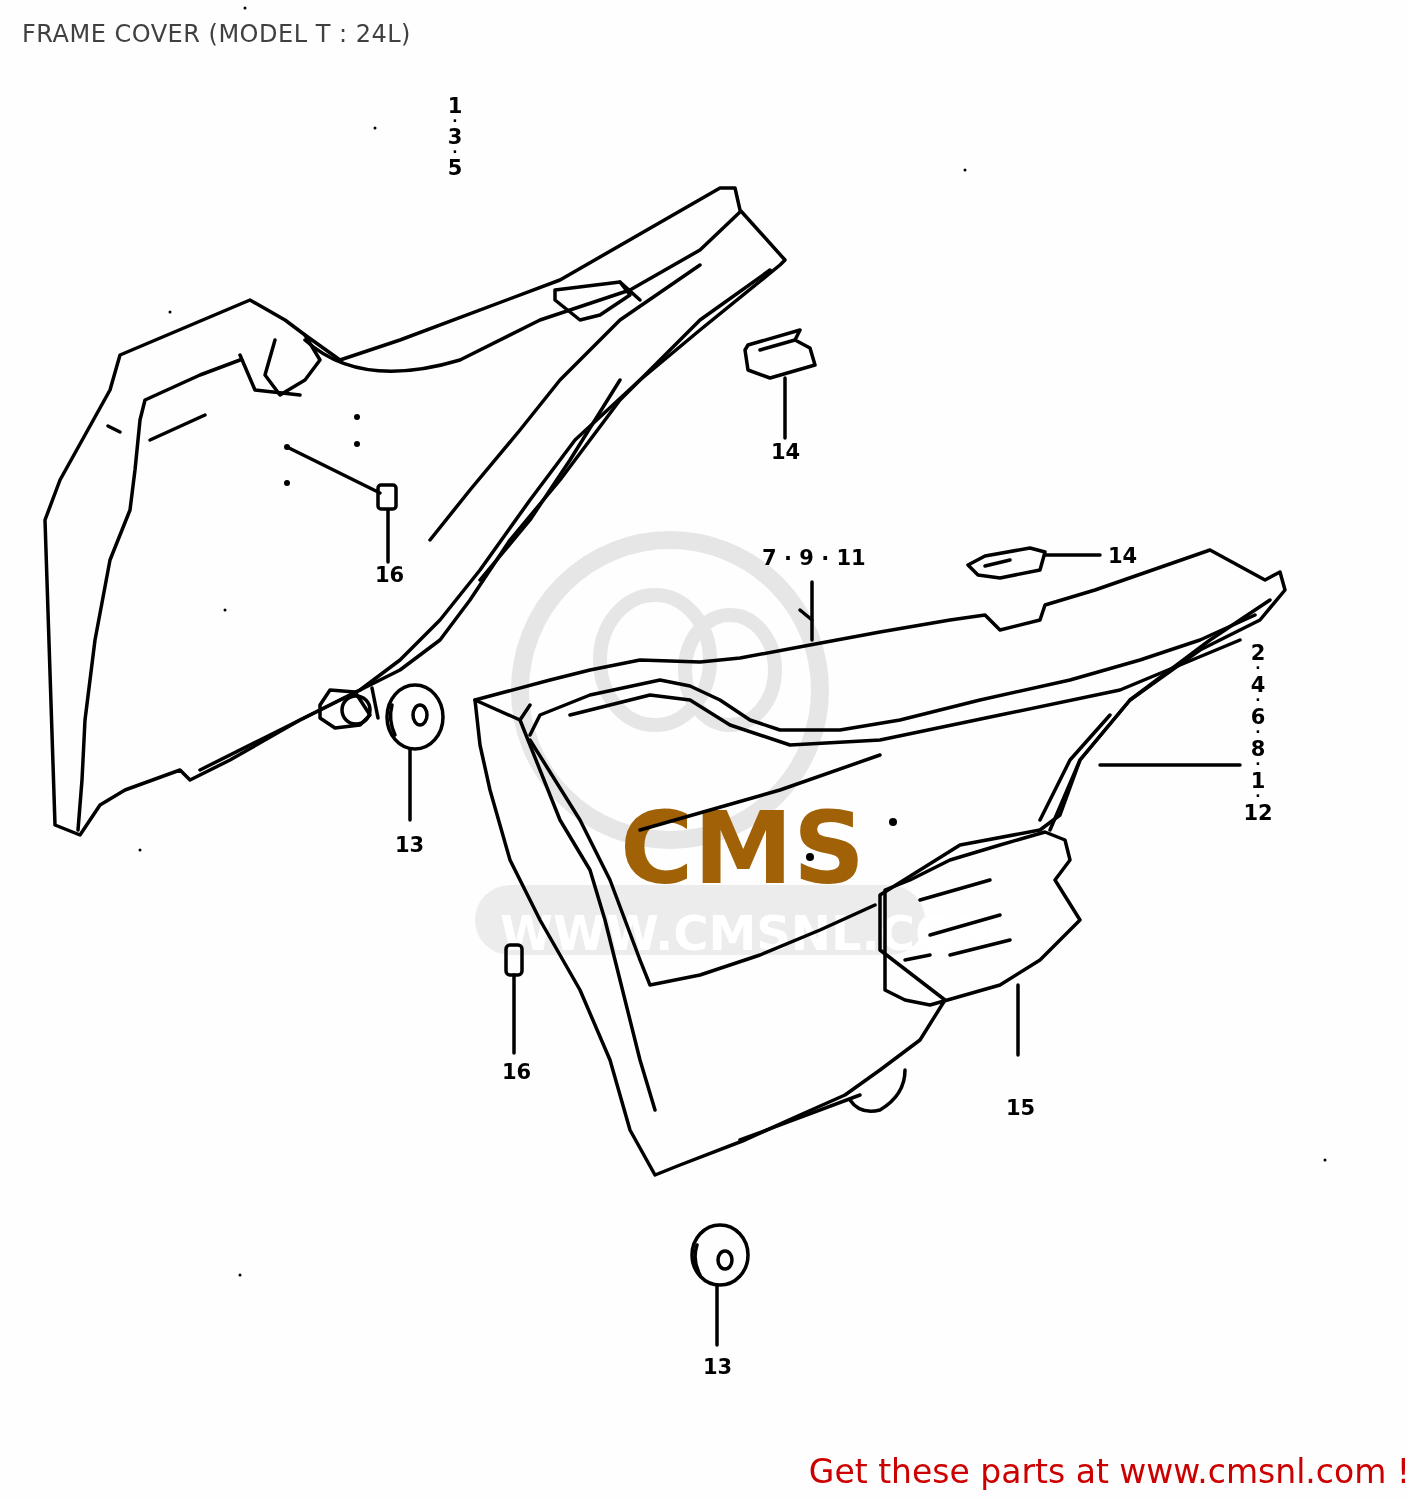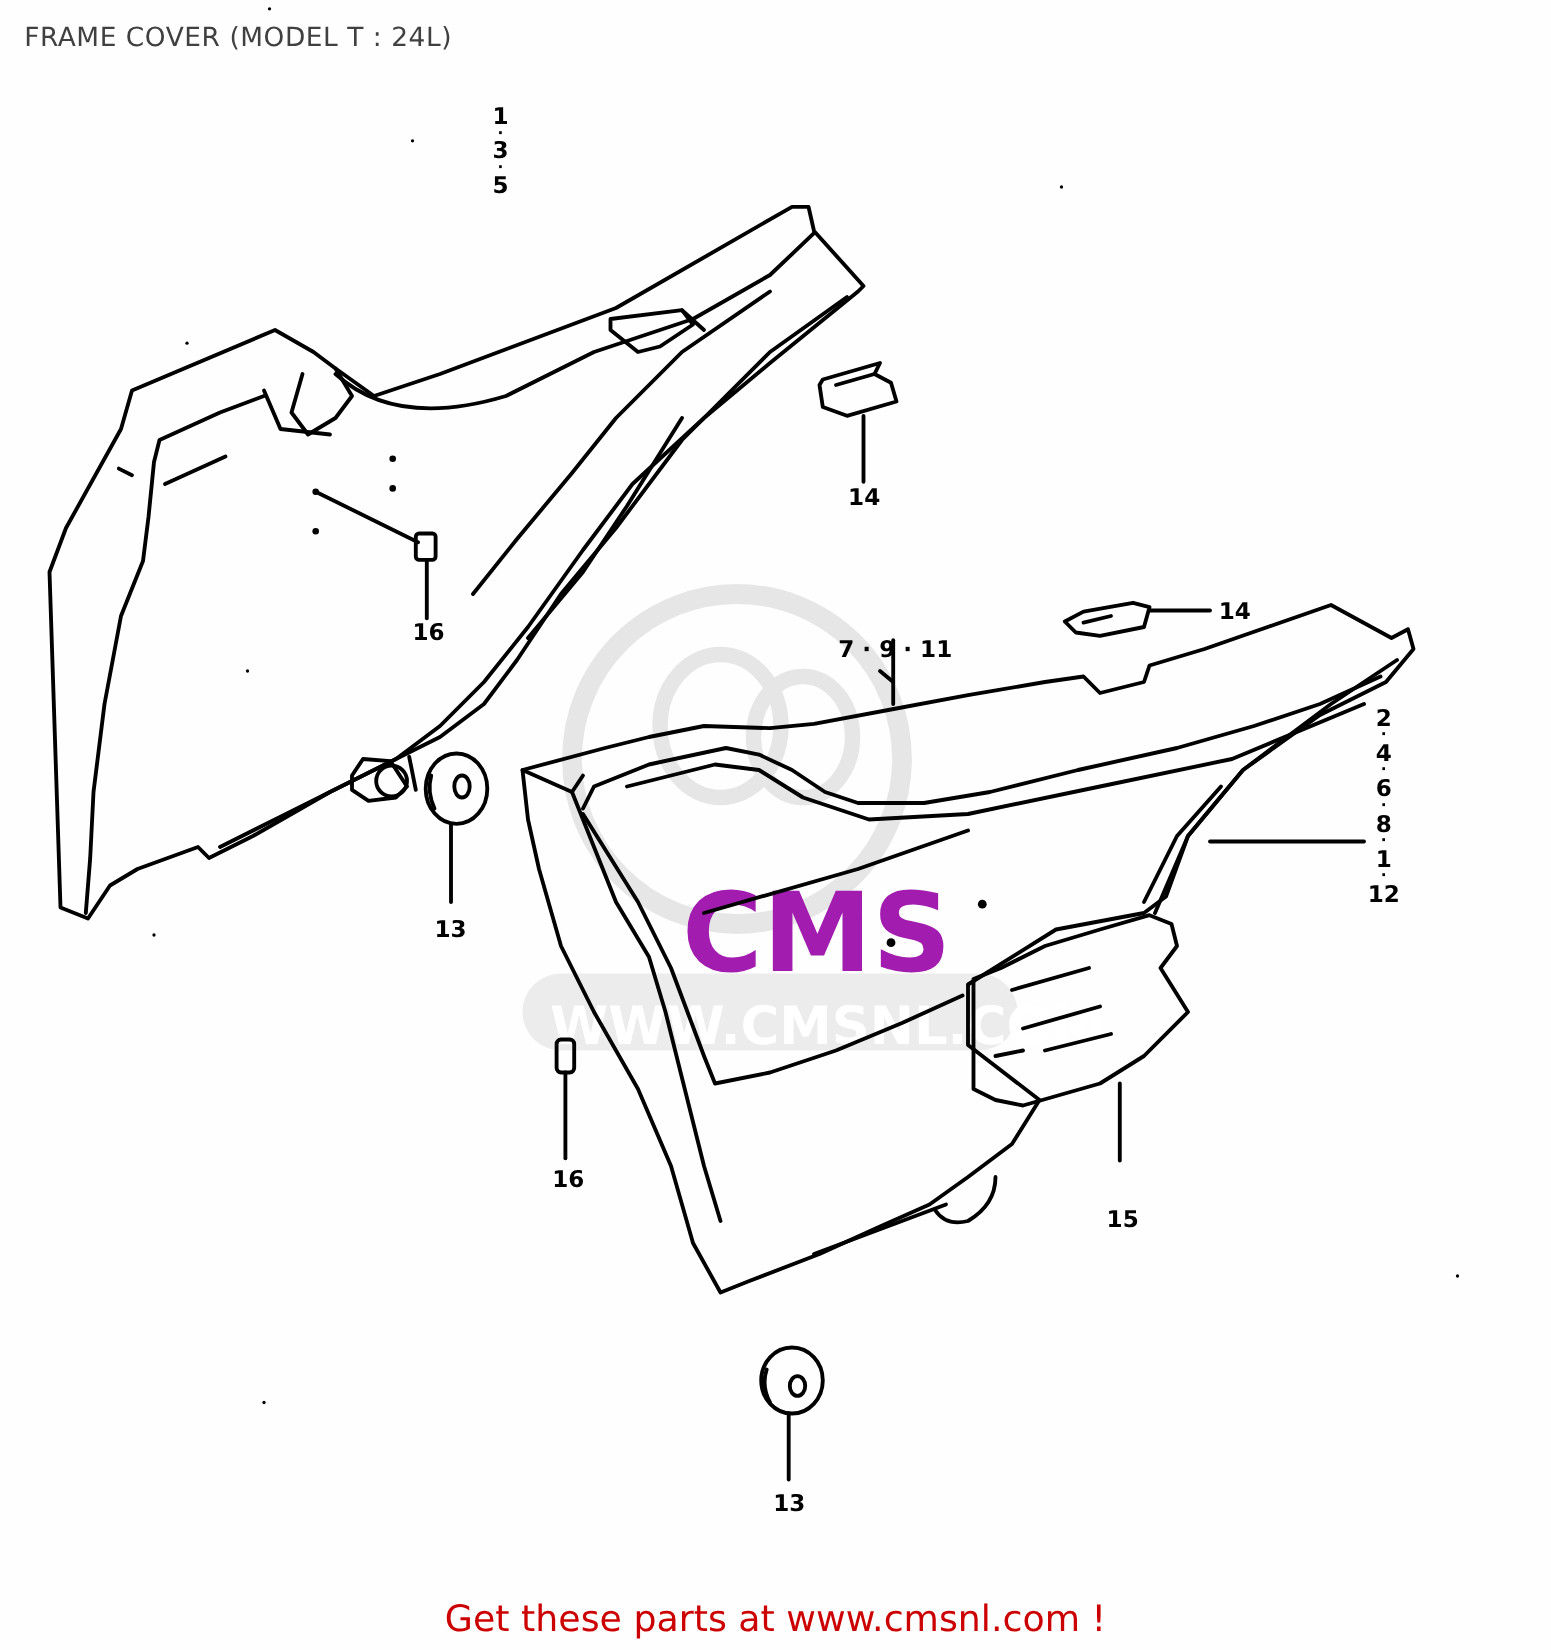--- a/index.html
+++ b/index.html
@@ -3,24 +3,24 @@
   <meta charset="utf-8">
   <style>
     html, body { margin: 0; padding: 0; background: #fdfefd; }
     body { width: 1410px; height: 1500px; position: relative; overflow: hidden; font-family: "DejaVu Sans", sans-serif; }
     .title { position: absolute; left: 22px; top: 20px; font-size: 24px; color: #404040; letter-spacing: 0.5px; font-family: "DejaVu Sans", sans-serif; }
     .diagram { position: absolute; left: 0; top: 0; width: 1410px; height: 1500px; }
     .callout { position: absolute; font-family: "DejaVu Sans", sans-serif; font-weight: bold; font-size: 21px; color: #000; line-height: 1; white-space: nowrap; }
     .callout.vert { text-align: center; width: 30px; line-height: 1.0; }
     .callout.vert span { display: block; }
     .callout.vert .dot { font-size: 14px; line-height: 0.7; height: 10px; }
-    .footer { position: absolute; left: 0; width: 1410px; top: 1452px; text-align: center; font-family: "DejaVu Sans", sans-serif; font-size: 33px; color: #cc0000; }
+    .footer { position: absolute; left: 0; width: 1410px; top: 1452px; text-align: right; font-family: "DejaVu Sans", sans-serif; font-size: 33px; color: #cc0000; }
     .footer a { color: #cc0000; text-decoration: none; }
     .watermark { position: absolute; left: 470px; top: 530px; width: 460px; height: 460px; pointer-events: none; }
-    .wm-text { position: absolute; font-family: "DejaVu Sans", sans-serif; font-weight: bold; color: #a21caf; }
+    .wm-text { position: absolute; font-family: "DejaVu Sans", sans-serif; font-weight: bold; color: #a16207; }
   </style>
 </head>
 <body>
 
 <div class="title">FRAME COVER (MODEL T : 24L)</div>
 
 <svg class="watermark" viewBox="0 0 460 460">
   <circle cx="200" cy="160" r="150" fill="none" stroke="#e6e6e6" stroke-width="18"></circle>
   <ellipse cx="185" cy="130" rx="55" ry="65" fill="none" stroke="#e6e6e6" stroke-width="14"></ellipse>
   <ellipse cx="260" cy="140" rx="45" ry="55" fill="none" stroke="#e6e6e6" stroke-width="14"></ellipse>
@@ -136,21 +136,21 @@
   <span class="dot">·</span>
   <span>3</span>
   <span class="dot">·</span>
   <span>5</span>
 </div>
 
 <div class="callout" style="left:771px; top:442px;">14</div>
 <div class="callout" style="left:375px; top:565px;">16</div>
 <div class="callout" style="left:395px; top:835px;">13</div>
 
-<div class="callout" style="left:762px; top:580px;">7 · 9 · 11</div>
+<div class="callout" style="left:762px; top:548px;">7 · 9 · 11</div>
 <div class="callout" style="left:1108px; top:546px;">14</div>
 
 <div class="callout vert" style="left:1243px; top:642px; line-height:1.05;">
   <span>2</span>
   <span class="dot">·</span>
   <span>4</span>
   <span class="dot">·</span>
   <span>6</span>
   <span class="dot">·</span>
   <span>8</span>

